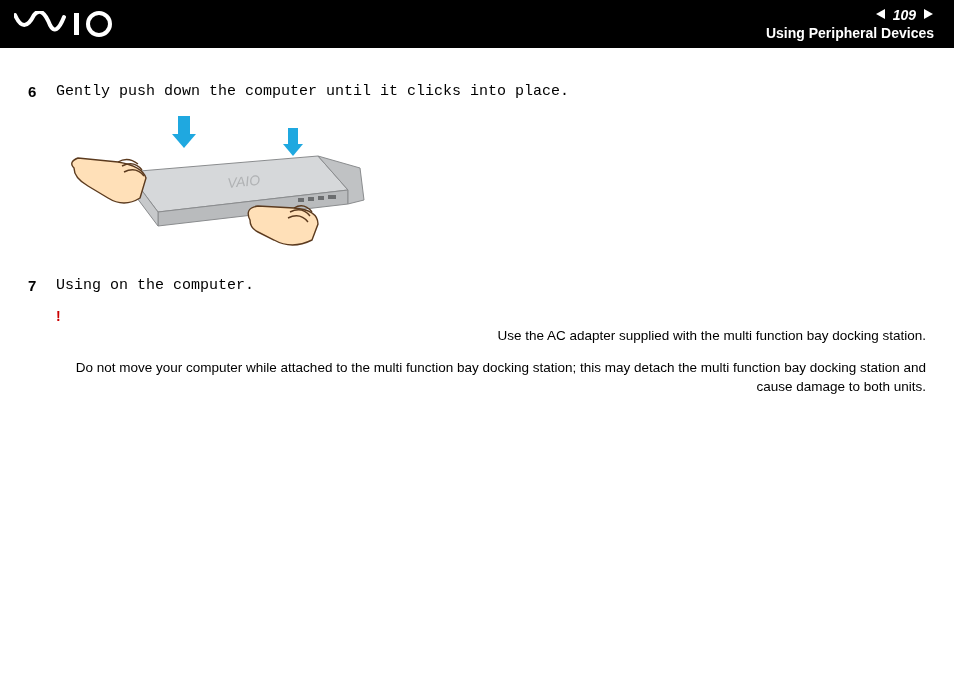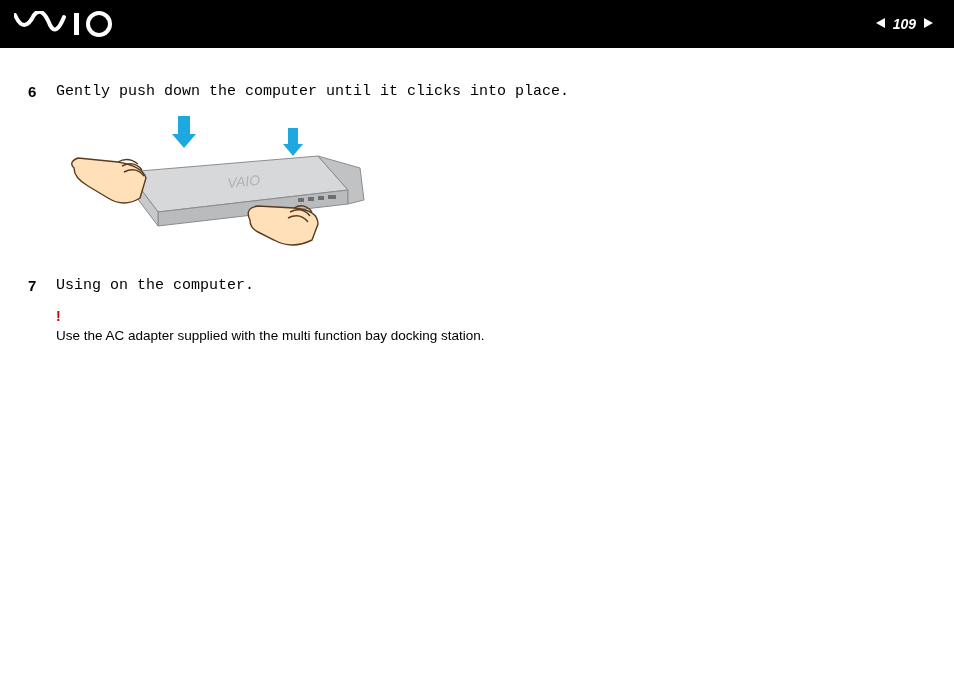--- a/index.html
+++ b/index.html
@@ -24,21 +24,21 @@
   .header-right { display:flex; flex-direction:column; align-items:flex-end; }
   .page-nav { display:flex; align-items:center; gap:6px; color:#fff; font-style:italic; font-weight:bold; font-size:14px; }
   .breadcrumb { color:#fff; font-weight:bold; font-size:14px; margin-top:2px; }
   .content { padding: 34px 28px 0 28px; font-size:15px; color:#000; line-height:1.35; }
   .step { display:flex; margin-bottom:10px; }
   .step-num { font-weight:bold; width:28px; flex-shrink:0; }
   .step-body { flex:1;font-family:Liberation Mono, monospace; }
   .illus { margin:6px 0 18px 40px; }
   .note-block { margin-left:28px; margin-top:8px; font-size:13.5px; line-height:1.45; }
   .bang { color:#c00; font-weight:bold; font-size:14px; display:block; margin-bottom:0px; }
-  .note-p { margin-bottom:12px; }
+  .note-p { margin-bottom:12px;text-align:right; }
   .tri { display:inline-block; }
 </style>
 </head>
 <body>
 
 <div class="header">
   <div class="logo">
     <svg width="110" height="26" viewBox="0 0 110 26">
       <path d="M1 4 Q 10 24 20 4 Q 28 -6 36 14 Q 42 26 50 6" stroke="#fff" stroke-width="4" fill="none" stroke-linecap="round"></path>
       <rect x="60" y="2" width="5" height="22" fill="#fff"></rect>
@@ -52,20 +52,21 @@
             <polygon points="10,1 10,11 1,6" fill="#fff"></polygon>
           </svg>
       </span>
       <span>109</span>
       <span class="tri">
         <svg width="12" height="12" viewBox="0 0 12 12">
             <polygon points="2,1 2,11 11,6" fill="#fff"></polygon>
           </svg>
       </span>
     </div>
+    <div class="breadcrumb">Using Peripheral Devices</div>
   </div>
 </div>
 
 <div class="content">
 
   <div class="step">
     <div class="step-num">6</div>
     <div class="step-body">Gently push down the computer until it clicks into place.</div>
   </div>
 
@@ -111,15 +112,16 @@
   </div>
 
   <div class="step">
     <div class="step-num">7</div>
     <div class="step-body">Using on the computer.</div>
   </div>
 
   <div class="note-block">
     <span class="bang">!</span>
     <div class="note-p">Use the AC adapter supplied with the multi function bay docking station.</div>
+    <div class="note-p">Do not move your computer while attached to the multi function bay docking station; this may detach the multi function bay docking station and cause damage to both units.</div>
   </div>
 
 </div>
 
 </body></html>

